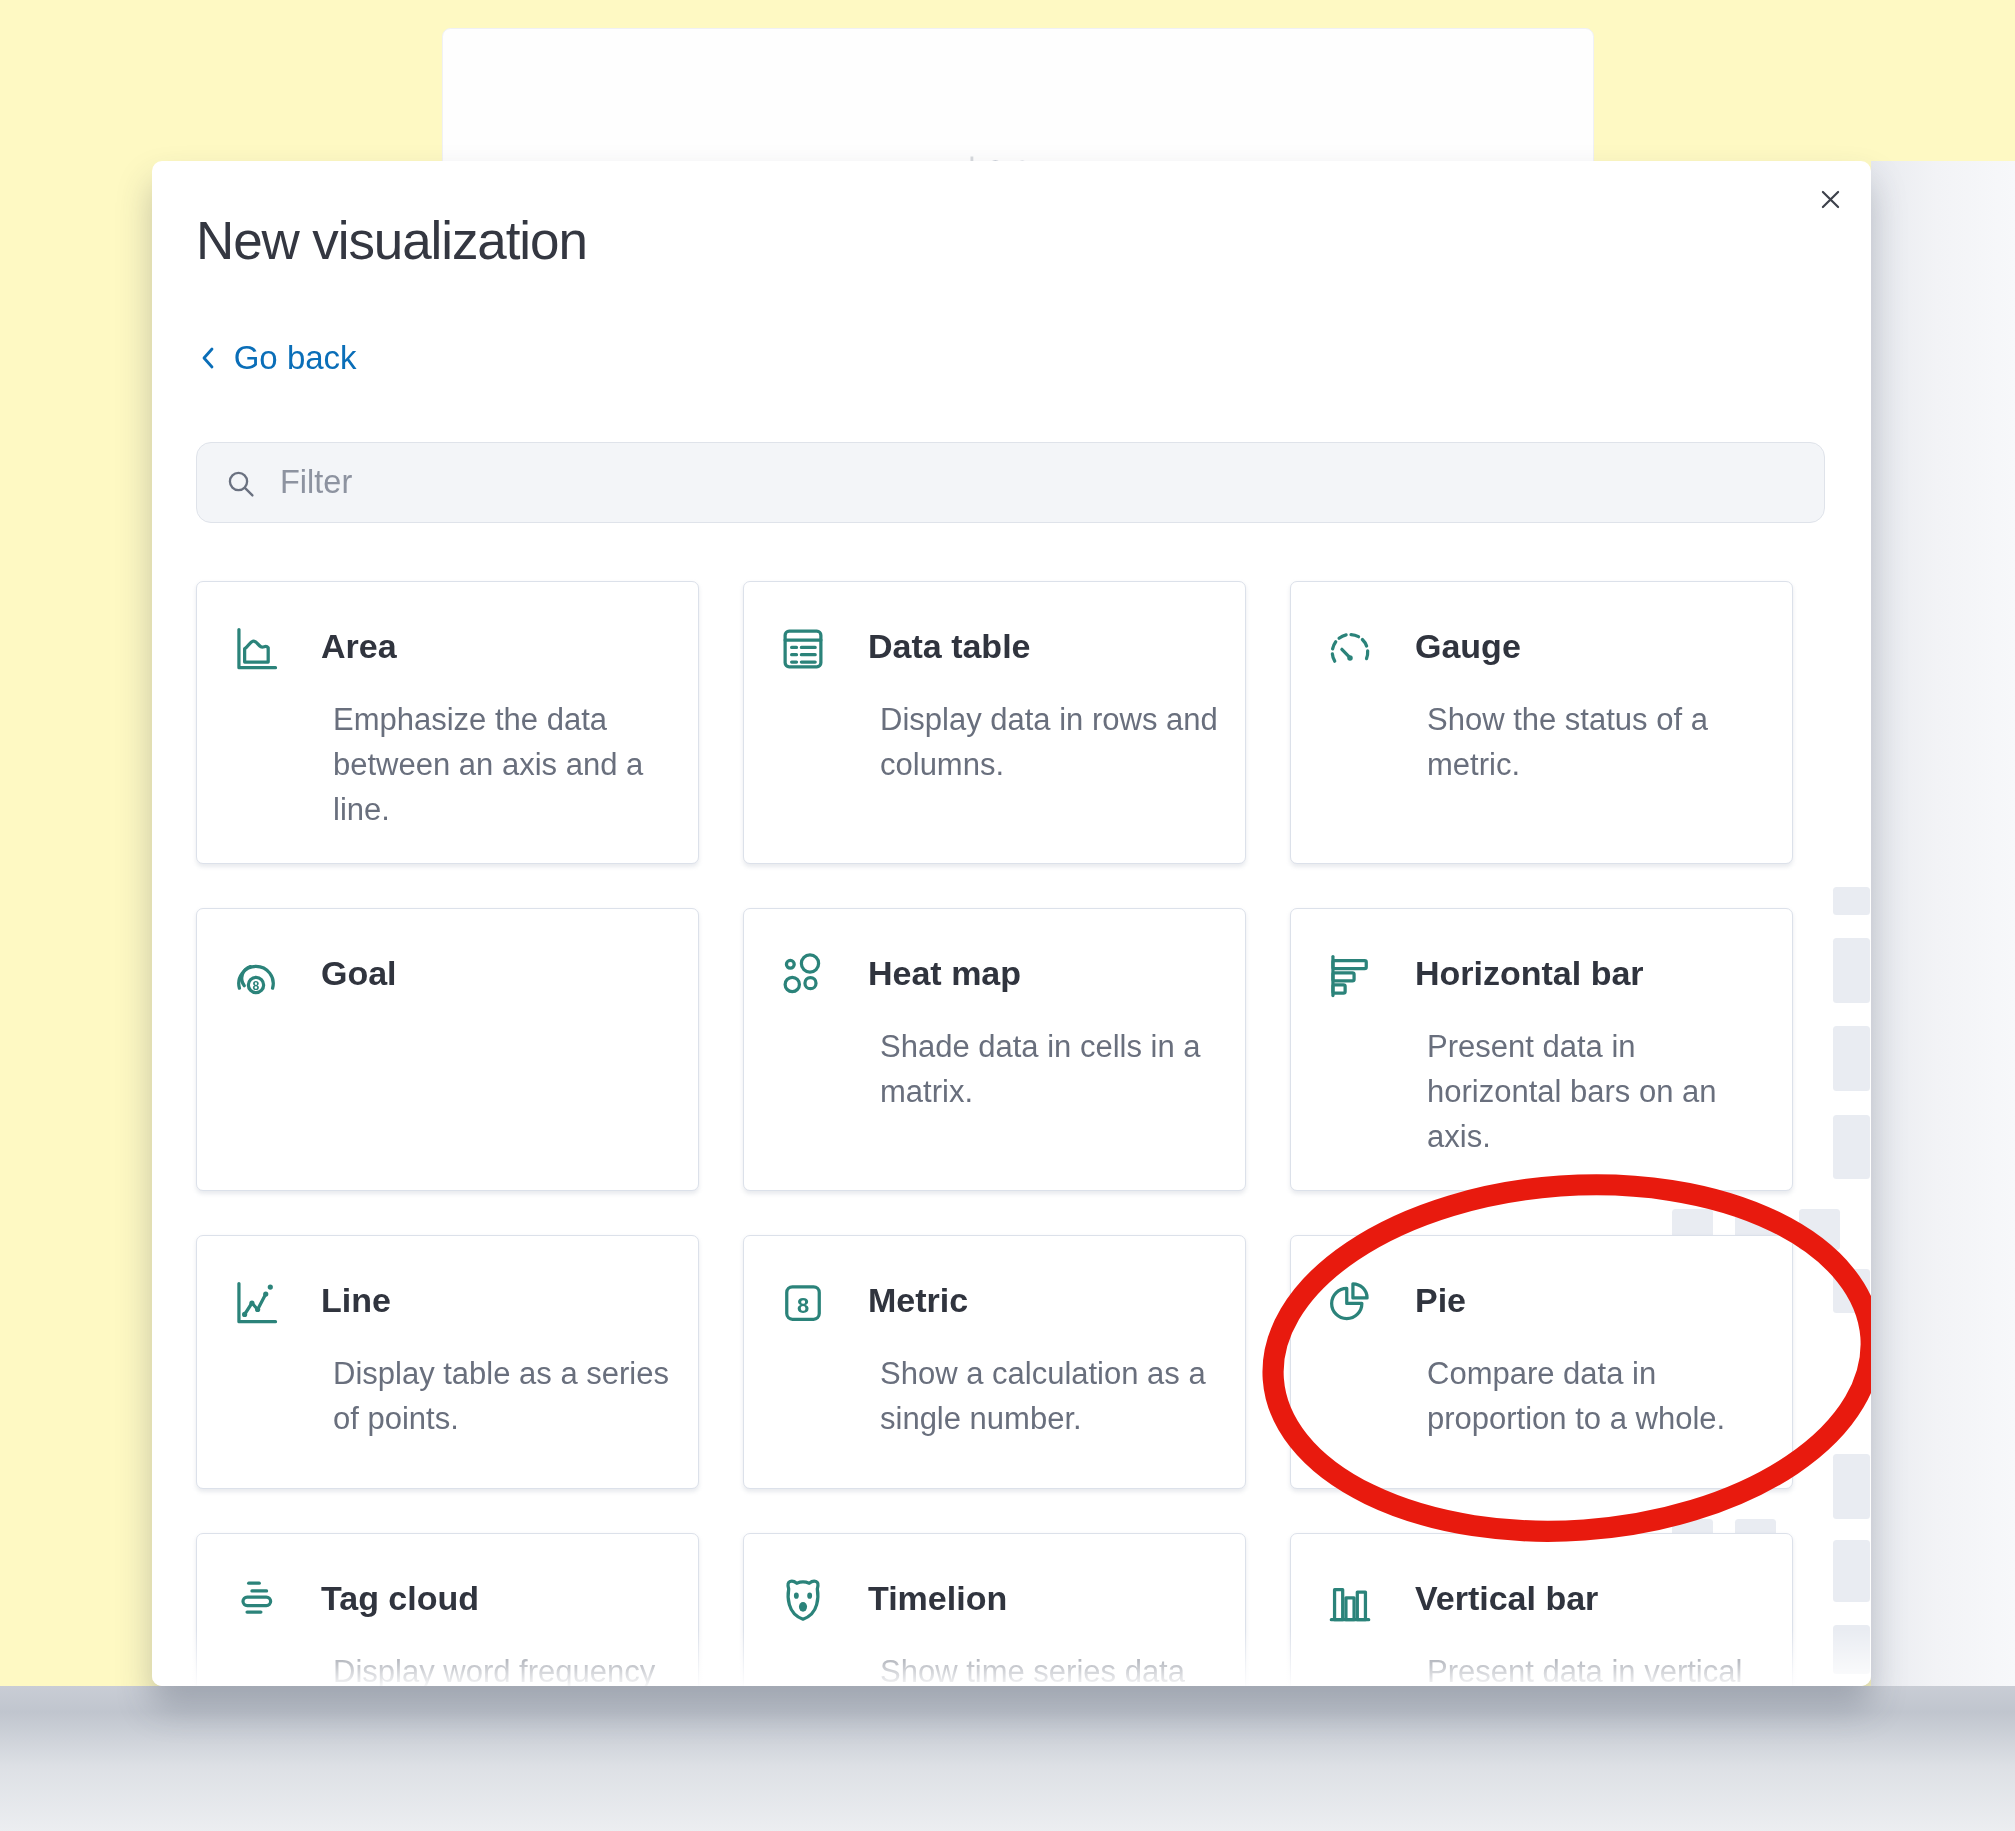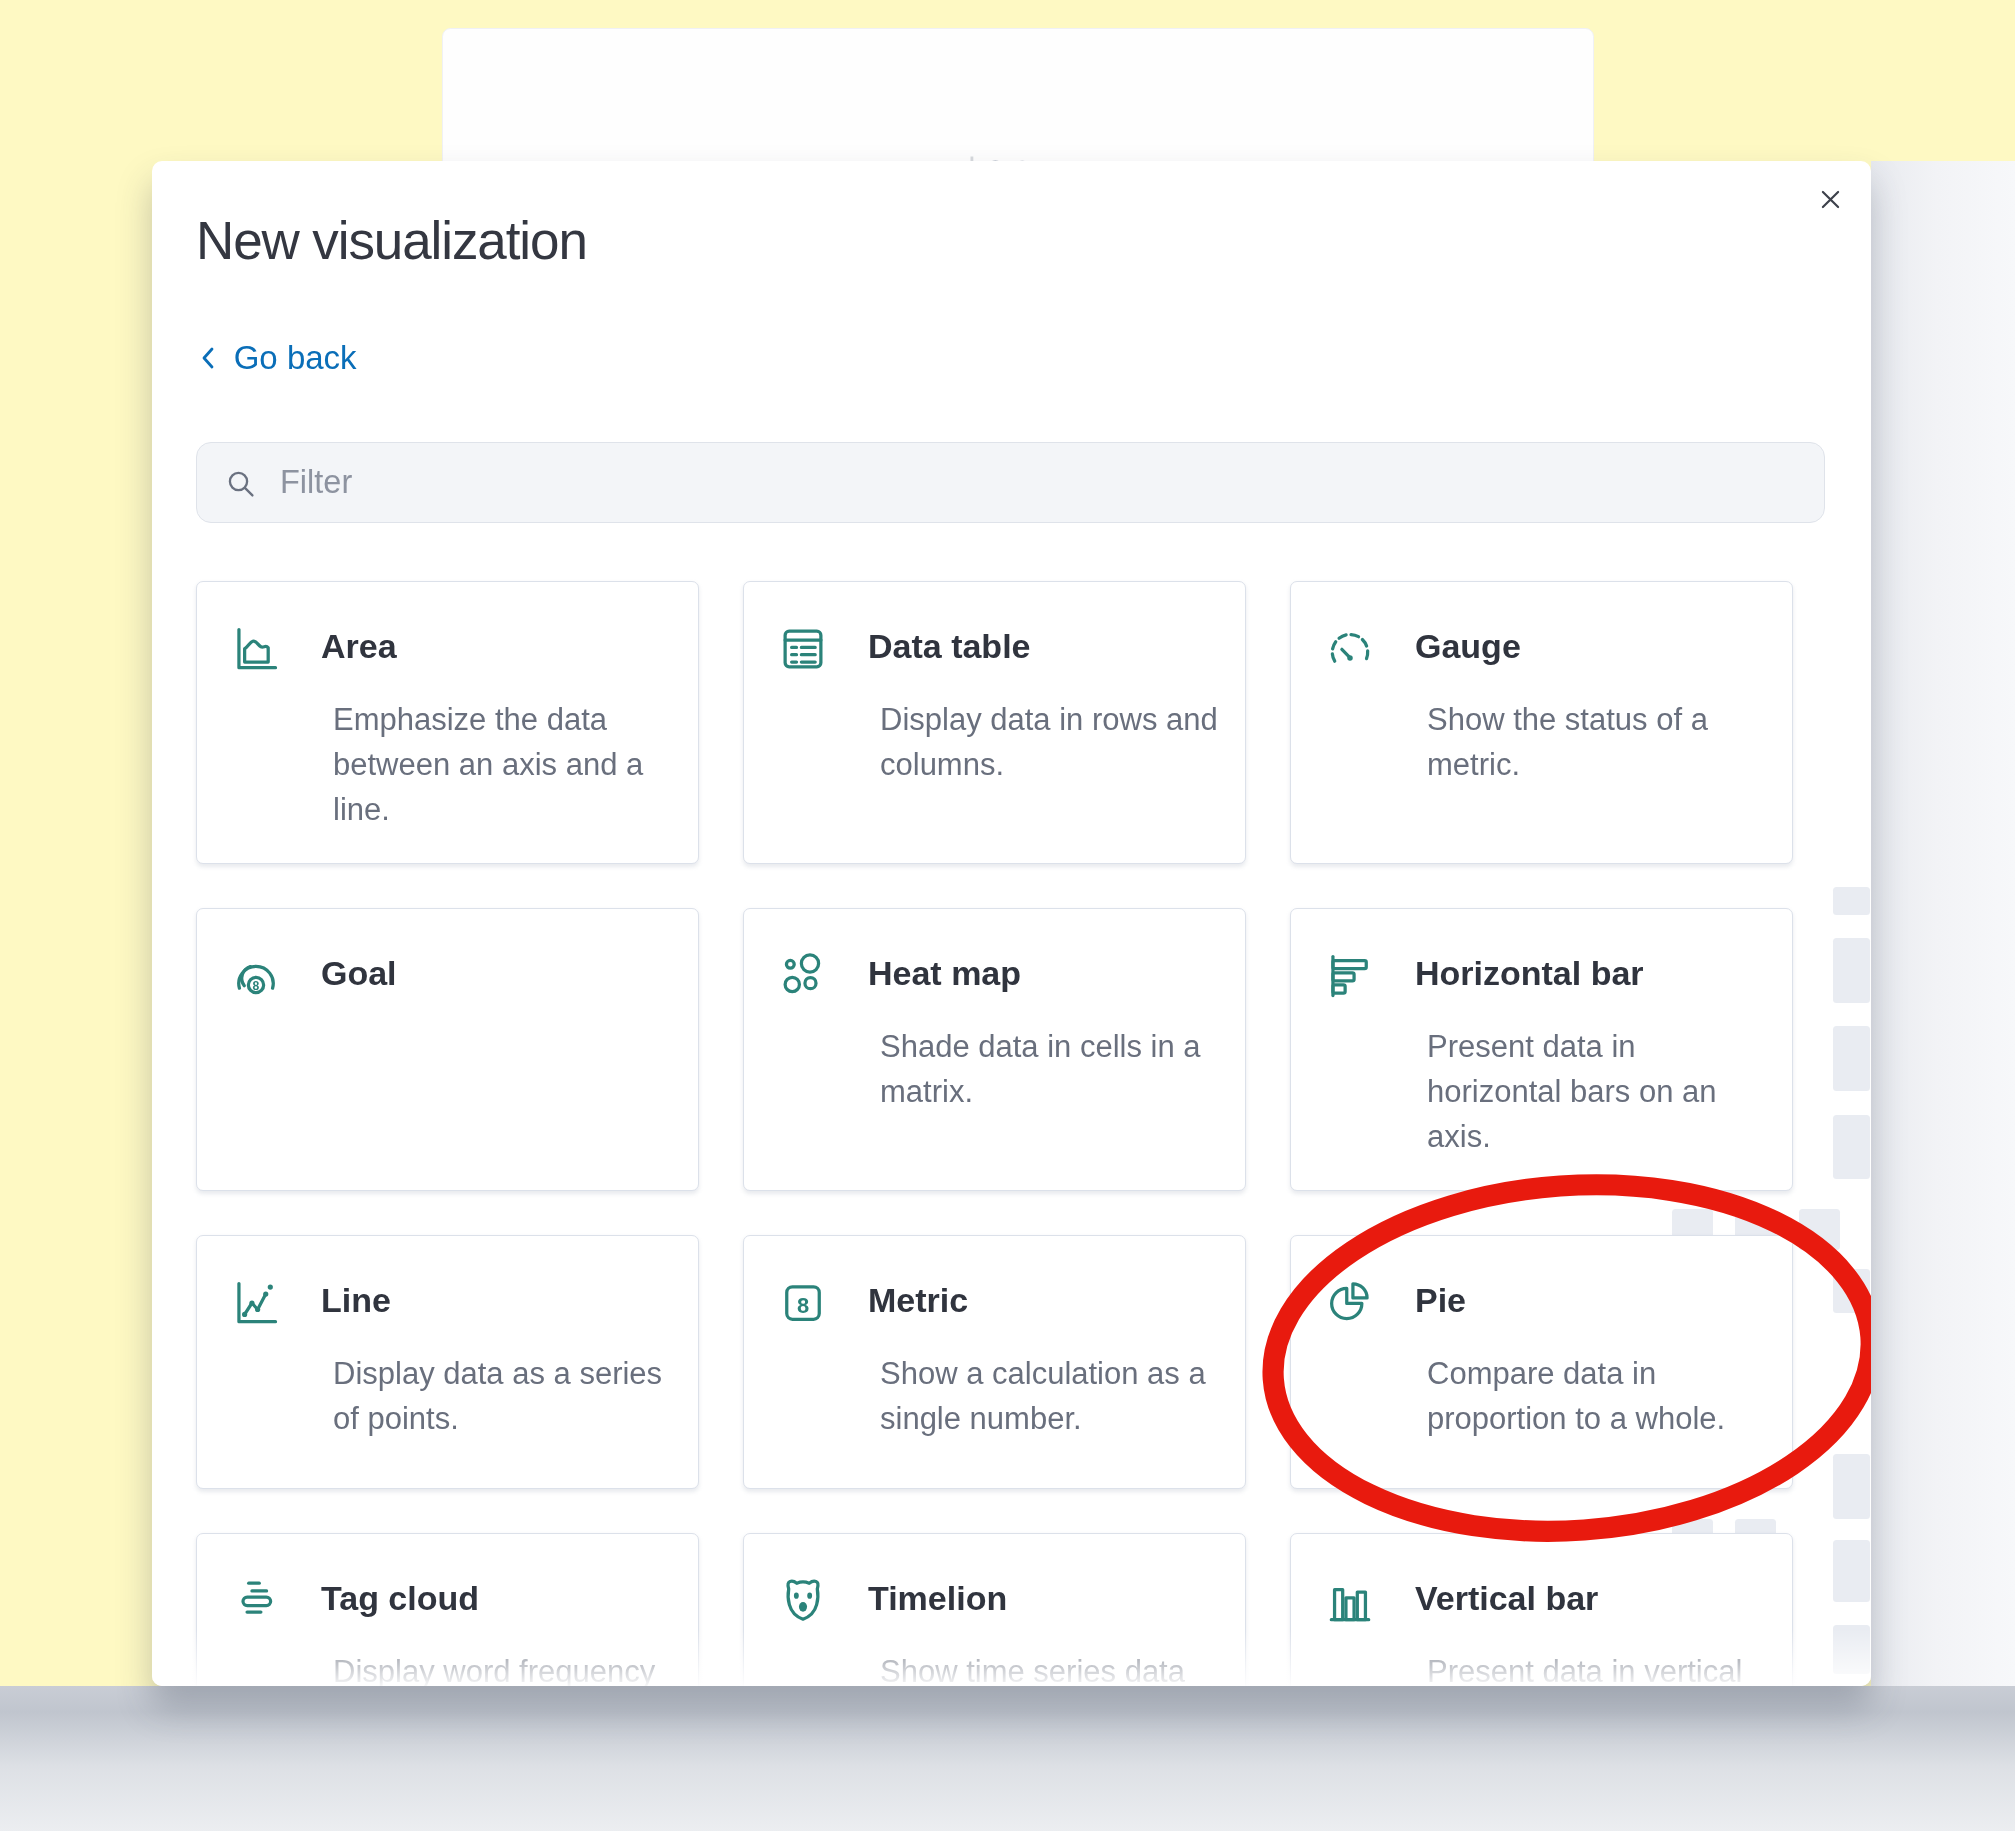--- a/index.html
+++ b/index.html
@@ -179,21 +179,21 @@
           <span class="icon"><svg width="52" height="52" viewBox="0 0 32 32">
               <path d="M5.5 4v23.5H28" stroke="#2b837a" stroke-width="2" fill="none" stroke-linecap="round" stroke-linejoin="round"></path>
               <path d="M9 23l4.5-7 3.5 4 5-9.5" stroke="#2b837a" stroke-width="2" fill="none" stroke-linecap="round" stroke-linejoin="round"></path>
               <circle cx="9" cy="23" r="1.6" fill="#2b837a"></circle>
               <circle cx="13.5" cy="16" r="1.6" fill="#2b837a"></circle>
               <circle cx="17" cy="20" r="1.6" fill="#2b837a"></circle>
               <circle cx="22" cy="10.5" r="1.6" fill="#2b837a"></circle>
               <circle cx="24.8" cy="6.2" r="1.6" fill="#2b837a"></circle>
             </svg></span>
           <h3>Line</h3>
-          <p>Display data as a series
+          <p>Display table as a series
 of points.</p>
         </div>
         <div class="card">
           <span class="icon"><svg width="52" height="52" viewBox="0 0 32 32">
               <rect x="6" y="6" width="20" height="20" rx="3.5" stroke="#2b837a" stroke-width="2" fill="none" stroke-linecap="round" stroke-linejoin="round"></rect>
               <text x="16" y="21.9" text-anchor="middle" font-size="13.5" font-weight="600" fill="#2b837a" font-family="Liberation Sans, sans-serif" stroke="none">8</text>
             </svg></span>
           <h3>Metric</h3>
           <p>Show a calculation as a
 single number.</p>

